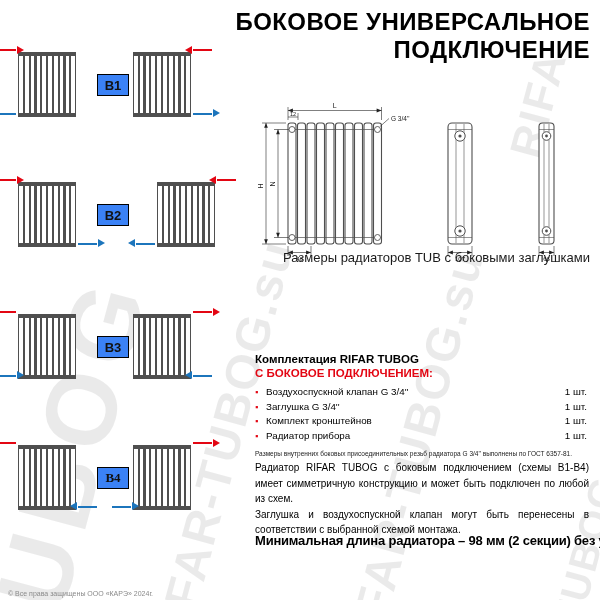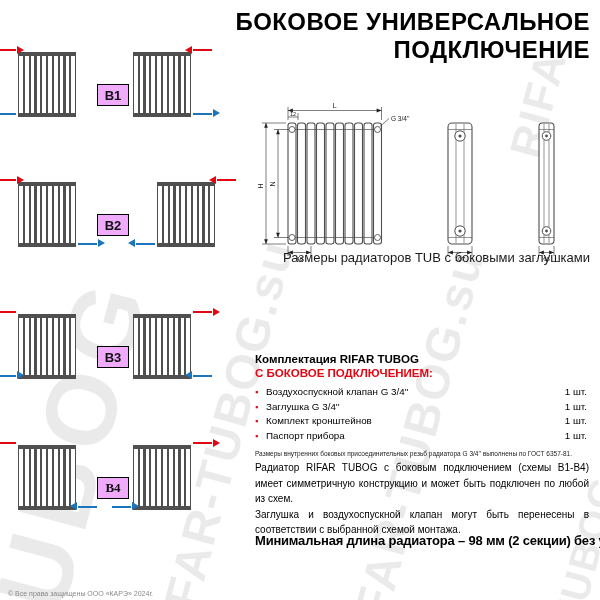--- a/index.html
+++ b/index.html
@@ -29,22 +29,22 @@
     width:58px; height:65px;
     background-image:
       linear-gradient(#4f4f4f,#4f4f4f),
       linear-gradient(#4f4f4f,#4f4f4f),
       repeating-linear-gradient(90deg,#4f4f4f 0 1.1px,#ffffff 1.1px 4.7px,#4f4f4f 4.7px 5.8px);
     background-size:100% 4px,100% 4px,100% 100%;
     background-position:0 0,0 100%,0 0;
     background-repeat:no-repeat,no-repeat,repeat;
   }
   .scheme-label {
-    position:absolute; left:79px; top:32px; width:30px; height:20px; z-index:2;
-    border:1.6px solid #000; background:#f0abfc; font-size:13px; font-weight:700;
+    position:absolute; left:79px; top:22px; width:30px; height:20px; z-index:2;
+    border:1.6px solid #000; background:#3b82f6; font-size:13px; font-weight:700;
     display:flex; align-items:center; justify-content:center;
   }
   .arr { position:absolute; width:19px; height:2.2px; }
   .arr.red  { background:#e30613; color:#e30613; }
   .arr.blue { background:#1c75bc; color:#1c75bc; }
   .arr.top { top:-3px; } .arr.bot { bottom:2px; }
   .arr.side-l { left:-21px; } .arr.side-r { right:-21px; }
   .arr::after { content:""; position:absolute; top:50%; margin-top:-4.5px;
                 width:0; height:0; border:4.5px solid transparent; }
   .arr.h-r::after { right:-8px; border-right:0; border-left:7px solid currentColor; }
@@ -255,21 +255,21 @@
         <span class="pkg-name">Заглушка G 3/4''</span>
         <span class="pkg-qty">1 шт.</span>
       </li>
       <li class="pkg-item">
         <span class="pkg-bullet">▪</span>
         <span class="pkg-name">Комплект кронштейнов</span>
         <span class="pkg-qty">1 шт.</span>
       </li>
       <li class="pkg-item">
         <span class="pkg-bullet">▪</span>
-        <span class="pkg-name">Паспорт прибора</span>
+        <span class="pkg-name">Радиатор прибора</span>
         <span class="pkg-qty">1 шт.</span>
       </li>
     </ul>
     <div class="pkg-note">Размеры внутренних боковых присоединительных резьб радиатора G 3/4'' выполнены по ГОСТ 6357-81.</div>
   </section>
 
   <section class="desc">
     <p>Радиатор RIFAR TUBOG с боковым подключением (схемы B1-B4) имеет симметричную конструкцию и может быть подключен по любой из схем.</p>
     <p>Заглушка и воздухоспускной клапан могут быть перенесены в соответствии с выбранной схемой монтажа.</p>
   </section>

